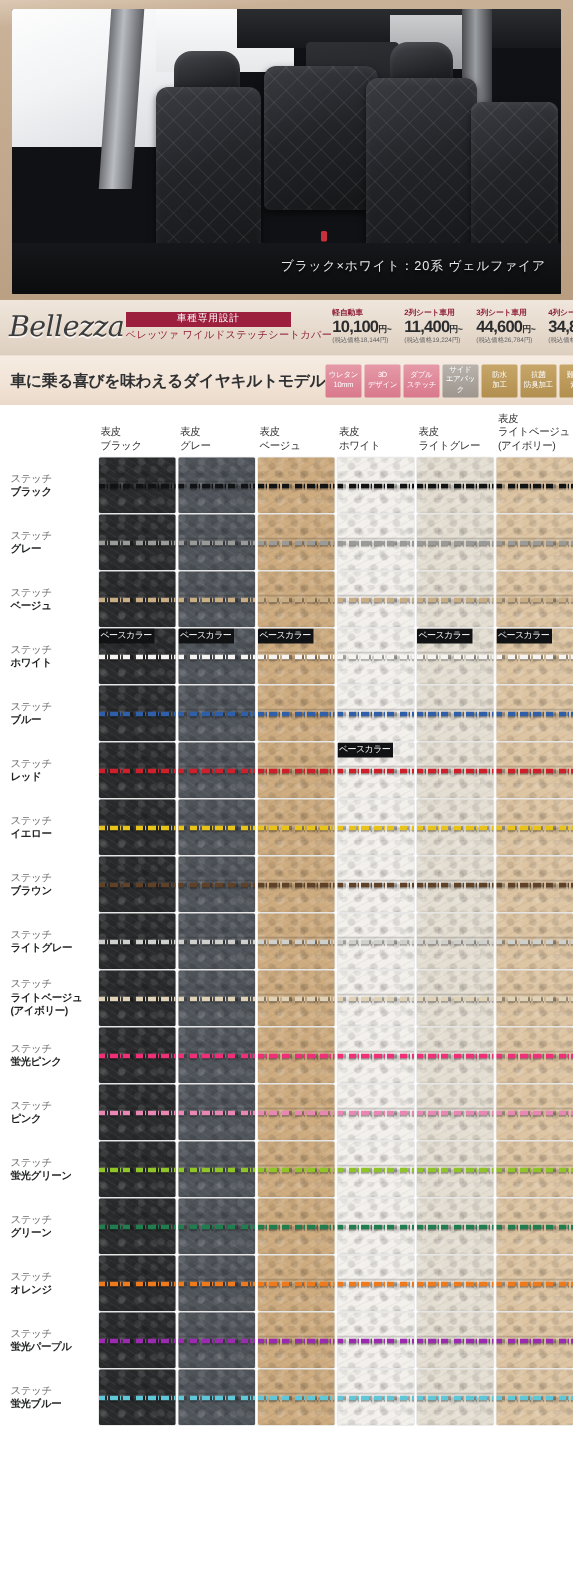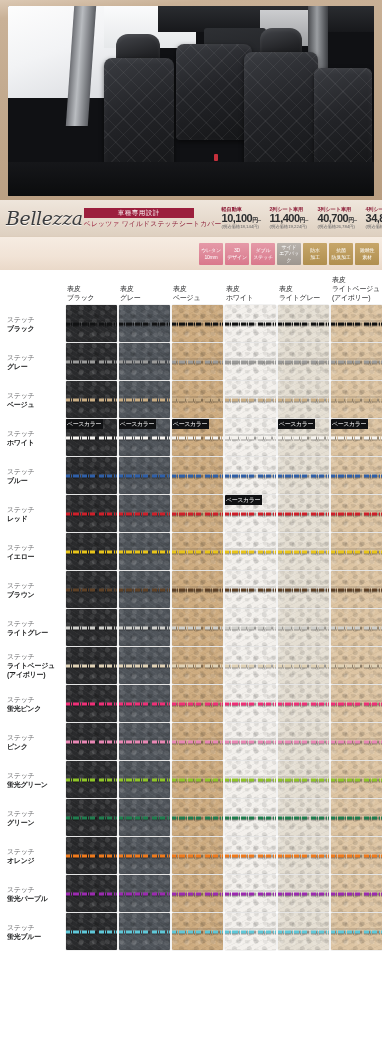--- a/index.html
+++ b/index.html
@@ -324,20 +324,21 @@
     <div class="ph-seat" style="left:168px; top:38px; width:76px; height:96px;"></div>
 
     <div class="ph-headrest" style="left:252px; top:22px; width:42px; height:34px;"></div>
     <div class="ph-seat" style="left:236px; top:46px; width:74px; height:126px;"></div>
 
     <div class="ph-seat" style="left:306px; top:62px; width:58px; height:104px; border-radius:6px;"></div>
 
     <div class="ph-floor"></div>
     <div class="ph-redlight"></div>
 
+    <div class="hero-caption">ブラック×ホワイト：20系 ヴェルファイア</div>
   </div>
 </div>
 
 <div class="brandbar">
   <div class="logo">Bellezza</div>
   <div class="brand-mid">
     <div class="banner-jp">車種専用設計</div>
     <div class="brand-sub">
       <span class="pron">ベレッツァ</span>
       <span>ワイルドステッチシートカバー</span>
@@ -349,32 +350,33 @@
         <div class="price-main"><span>10,100</span><span class="yen">円~</span></div>
         <div class="price-tax">(税込価格18,144円)</div>
       </div>
       <div class="price-col">
         <div class="price-cat">2列シート車用</div>
         <div class="price-main"><span>11,400</span><span class="yen">円~</span></div>
         <div class="price-tax">(税込価格19,224円)</div>
       </div>
       <div class="price-col">
         <div class="price-cat">3列シート車用</div>
-        <div class="price-main"><span>40,700</span><span class="yen">円~</span></div>
+        <div class="price-main"><span>44,600</span><span class="yen">円~</span></div>
         <div class="price-tax">(税込価格26,784円)</div>
       </div>
       <div class="price-col">
         <div class="price-cat">4列シート車用</div>
         <div class="price-main"><span>34,800</span></div>
         <div class="price-tax">(税込価格37,584円)</div>
       </div>
     </div>
 </div>
 
 <div class="taglinebar">
+  <div class="tagline">車に乗る喜びを味わえるダイヤキルトモデル</div>
   <div class="feat-badges" id="feat-badges">
       <div class="feat pink">
         <span>ウレタン</span>
         <span>10mm</span>
       </div>
       <div class="feat pink">
         <span>3D</span>
         <span>デザイン</span>
       </div>
       <div class="feat pink">

